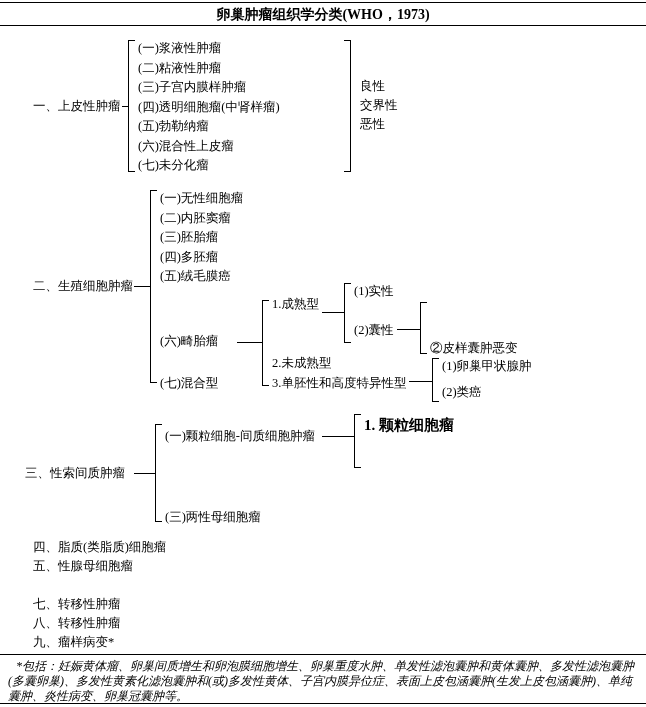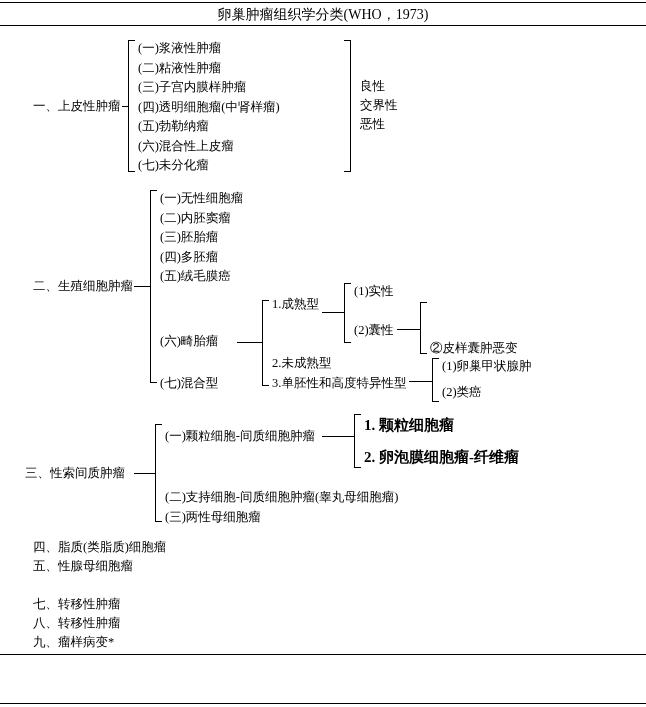--- a/index.html
+++ b/index.html
@@ -4,21 +4,21 @@
 <style>
   * { margin:0; padding:0; box-sizing:border-box; }
   html,body { background:#ffffff; }
   .page {
     position:relative; width:646px; height:707px; background:#fff; color:#000;
     font-family:"Liberation Serif","DejaVu Serif",serif; overflow:hidden;
   }
   .rule  { position:absolute; left:0; width:646px; height:0; border-top:1px solid #000; }
   .title {
     position:absolute; top:6px; left:0; width:646px; text-align:center;
-    font-size:14px; font-weight:normal;
+    font-size:14px; font-weight:bold;
   }
   .node  { position:absolute; font-size:12.5px; line-height:16px; white-space:nowrap; }
   .big   { font-size:15px; line-height:19px; font-weight:bold; }
   .bracket-l {
     position:absolute; width:7px;
     border-left:1px solid #000; border-top:1px solid #000; border-bottom:1px solid #000;
   }
   .bracket-r {
     position:absolute; width:7px;
     border-right:1px solid #000; border-top:1px solid #000; border-bottom:1px solid #000;
@@ -89,27 +89,26 @@
   <span class="node" style="left:442px;top:384px">(2)类癌</span>
 
   <span class="node" style="left:25px;top:465px">三、性索间质肿瘤</span>
   <div class="hline" style="left:134px;top:473px;width:21px"></div>
   <div class="bracket-l" style="left:155px;top:424px;height:98px"></div>
 
   <span class="node" style="left:165px;top:428px">(一)颗粒细胞-间质细胞肿瘤</span>
   <div class="hline" style="left:322px;top:436px;width:32px"></div>
   <div class="bracket-l" style="left:354px;top:414px;height:54px"></div>
   <span class="node big" style="left:364px;top:416px">1. 颗粒细胞瘤</span>
-  <span class="node big" style="left:364px;top:448px">2. 卵泡膜细胞瘤-纤维瘤</span>
 
-  <span class="node" style="left:165px;top:489px">(二)支持细胞-间质细胞肿瘤(睾丸母细胞瘤)</span>
   <span class="node" style="left:165px;top:509px">(三)两性母细胞瘤</span>
 
   <span class="node" style="left:33px;top:539px">四、脂质(类脂质)细胞瘤</span>
   <span class="node" style="left:33px;top:558px">五、性腺母细胞瘤</span>
   <span class="node" style="left:33px;top:596px">七、转移性肿瘤</span>
   <span class="node" style="left:33px;top:615px">八、转移性肿瘤</span>
   <span class="node" style="left:33px;top:634px">九、瘤样病变*</span>
 
   <div class="rule" style="top:654px"></div>
+  <div class="footnote">*包括：妊娠黄体瘤、卵巢间质增生和卵泡膜细胞增生、卵巢重度水肿、单发性滤泡囊肿和黄体囊肿、多发性滤泡囊肿(多囊卵巢)、多发性黄素化滤泡囊肿和(或)多发性黄体、子宫内膜异位症、表面上皮包涵囊肿(生发上皮包涵囊肿)、单纯囊肿、炎性病变、卵巢冠囊肿等。</div>
   <div class="rule" style="top:703px"></div>
 
 </div>
 
 </body></html>

